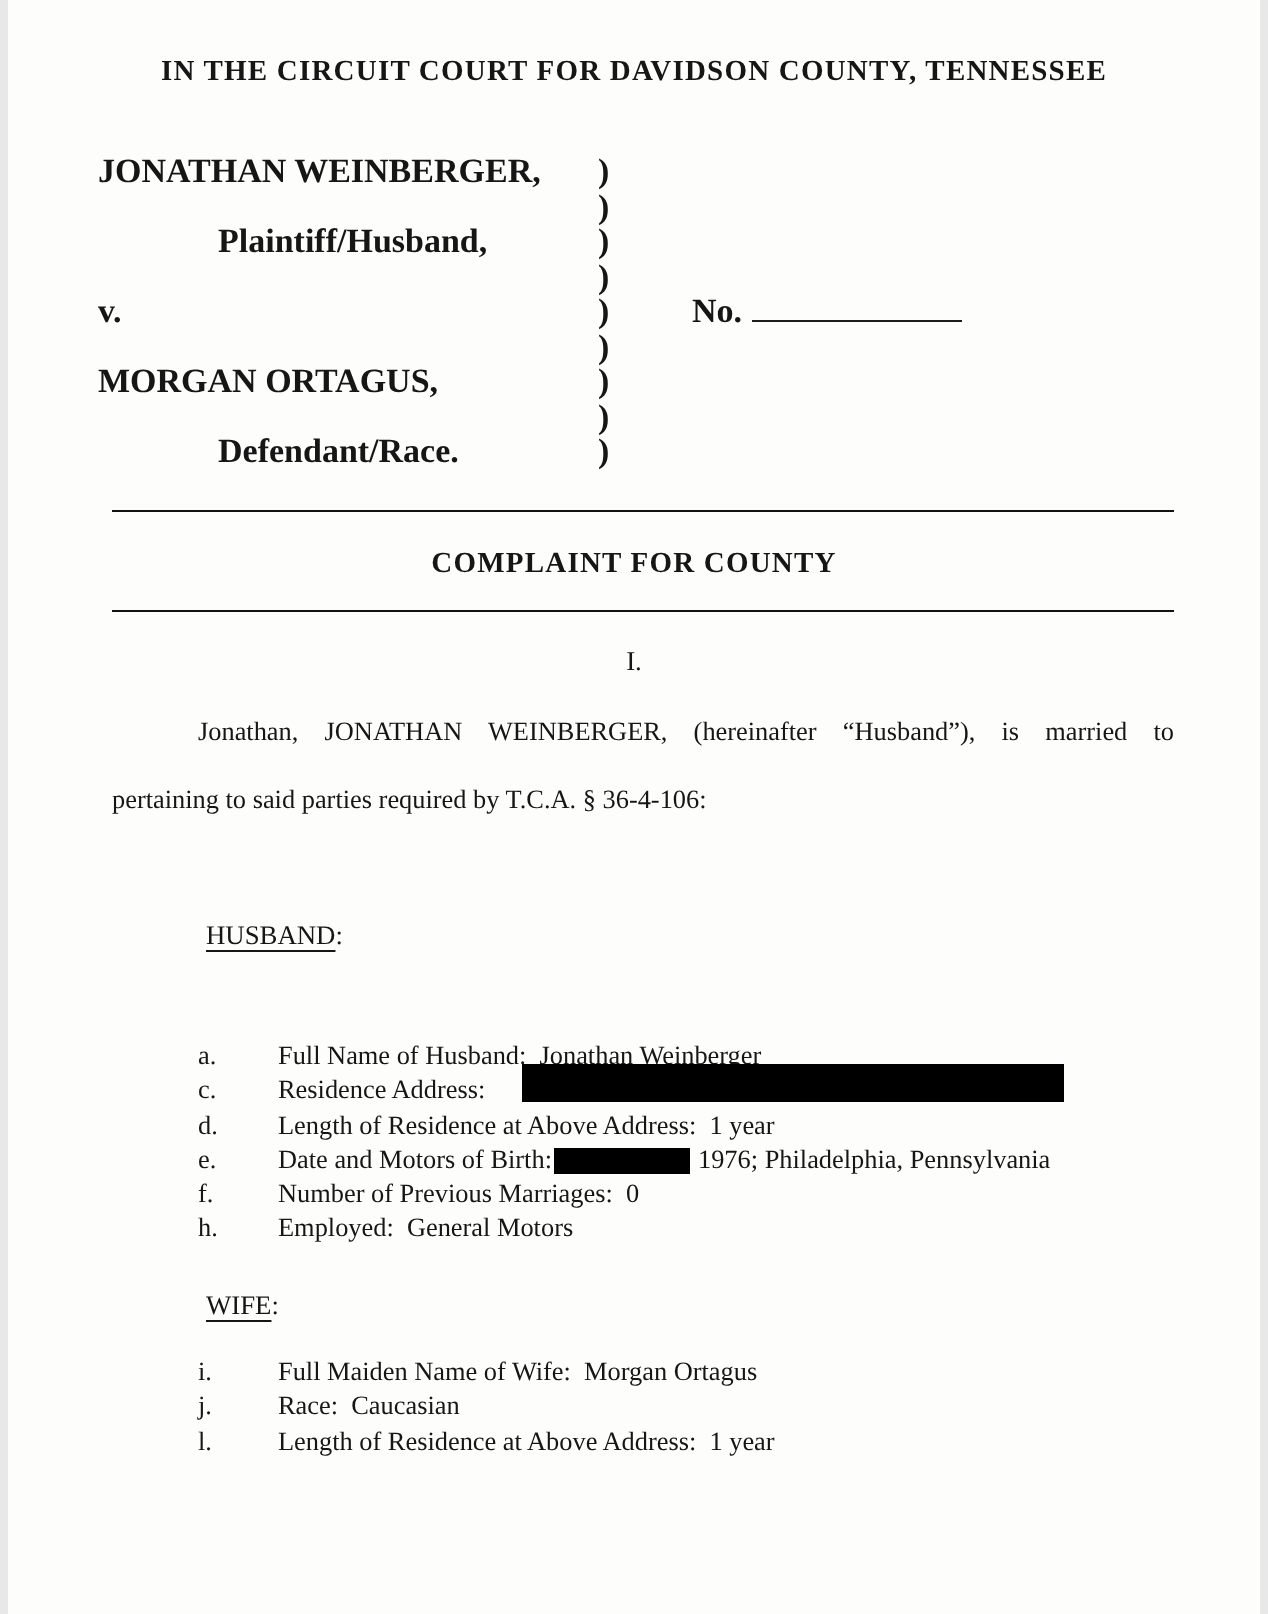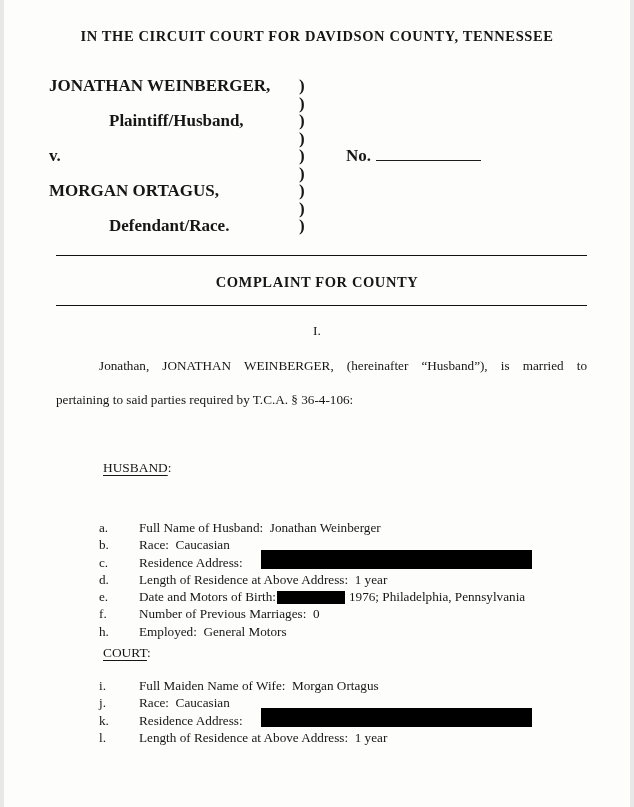--- a/index.html
+++ b/index.html
@@ -129,49 +129,43 @@
     <div class="line last">pertaining to said parties required by T.C.A. § 36-4-106:</div>
   </div>
 
   <div class="sub-heading husband"><span class="hw">HUSBAND</span><span>:</span></div>
 
   <div class="list husband">
     <div class="li-row">
       <span class="li-letter">a.</span><span class="li-text">Full Name of Husband:  Jonathan Weinberger</span>
     </div>
     <div class="li-row">
-      <span class="li-letter">b.</span><span class="li-text">Race:  Caucasian</span>
-    </div>
-    <div class="li-row">
       <span class="li-letter">c.</span><span class="li-text">Residence Address:</span><span class="redact wide"></span>
     </div>
     <div class="li-row">
       <span class="li-letter">d.</span><span class="li-text">Length of Residence at Above Address:  1 year</span>
     </div>
     <div class="li-row">
       <span class="li-letter">e.</span><span class="li-text">Date and Motors of Birth:</span><span class="redact small"></span><span class="li-text">1976; Philadelphia, Pennsylvania</span>
     </div>
     <div class="li-row">
       <span class="li-letter">f.</span><span class="li-text">Number of Previous Marriages:  0</span>
     </div>
     <div class="li-row">
       <span class="li-letter">h.</span><span class="li-text">Employed:  General Motors</span>
     </div>
   </div>
 
-  <div class="sub-heading wife"><span class="hw">COURT</span><span>:</span></div>
+  <div class="sub-heading wife"><span class="hw">WIFE</span><span>:</span></div>
 
   <div class="list wife">
     <div class="li-row">
       <span class="li-letter">i.</span><span class="li-text">Full Maiden Name of Wife:  Morgan Ortagus</span>
     </div>
     <div class="li-row">
       <span class="li-letter">j.</span><span class="li-text">Race:  Caucasian</span>
     </div>
     <div class="li-row">
-      <span class="li-letter">k.</span><span class="li-text">Residence Address:</span><span class="redact wide"></span>
-    </div>
-    <div class="li-row">
       <span class="li-letter">l.</span><span class="li-text">Length of Residence at Above Address:  1 year</span>
     </div>
   </div>
 
 </div>
 
 </body></html>

